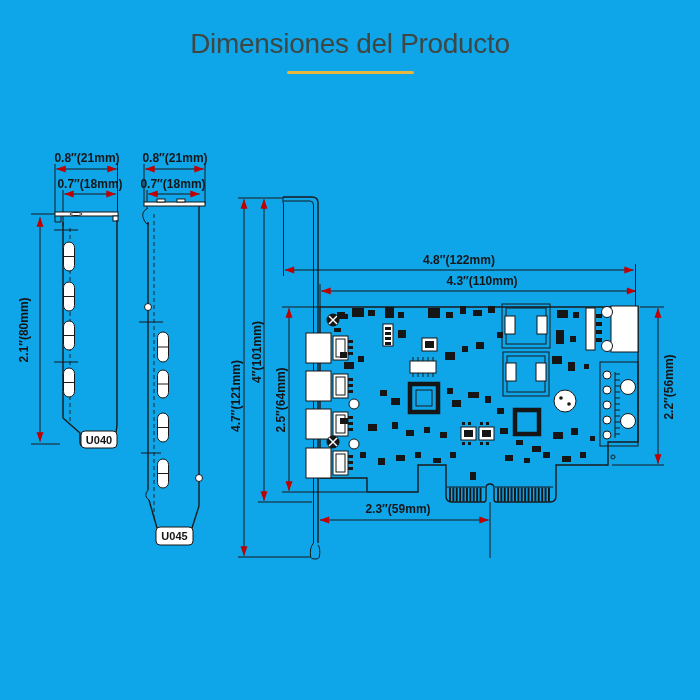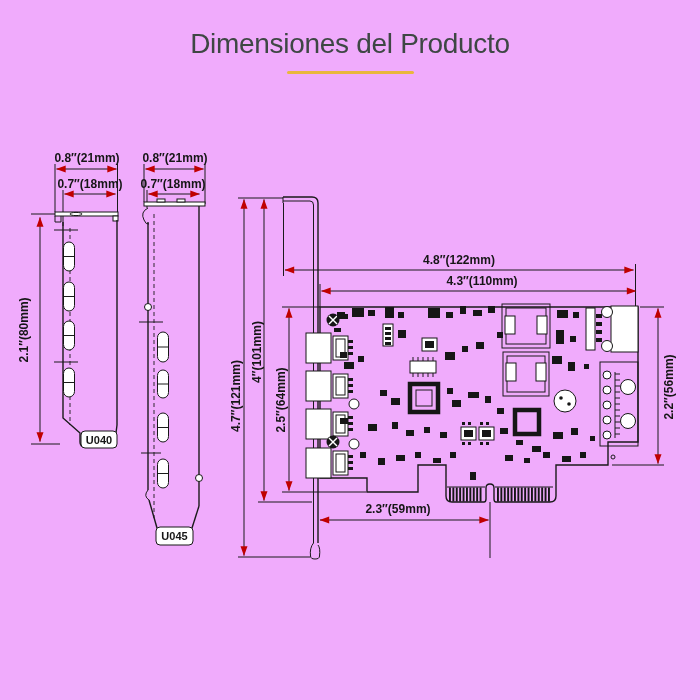--- a/index.html
+++ b/index.html
@@ -1,16 +1,16 @@
 <!DOCTYPE html>
 <html><head>
 <meta charset="utf-8">
 <style>
   html,body{margin:0;padding:0;background:#fff;}
-  .stage{position:relative;width:700px;height:700px;background:#f0abfc;overflow:hidden;
+  .stage{position:relative;width:700px;height:700px;background:#0ea5e9;overflow:hidden;
          font-family:"Liberation Sans",sans-serif;}
   .title-wrap{position:absolute;top:28px;left:0;width:700px;text-align:center;}
   .title-wrap h1{margin:0;font-size:28px;font-weight:400;letter-spacing:-0.3px;color:#3e4744;}
   .title-underline{width:127px;height:3px;background:#e9b73c;border-radius:2px;margin:11px auto 0 auto;}
   svg{position:absolute;left:0;top:0;}
   .ln{stroke:#1a1a1a;stroke-width:1;fill:none;}
   .ln2{stroke:#1a1a1a;stroke-width:1.4;fill:none;}
   .dimln{stroke:#1a1a1a;stroke-width:1;fill:none;}
   .dash{stroke:#1a1a1a;stroke-width:0.9;stroke-dasharray:4 3;fill:none;}
   .blk{fill:#161616;stroke:none;}

